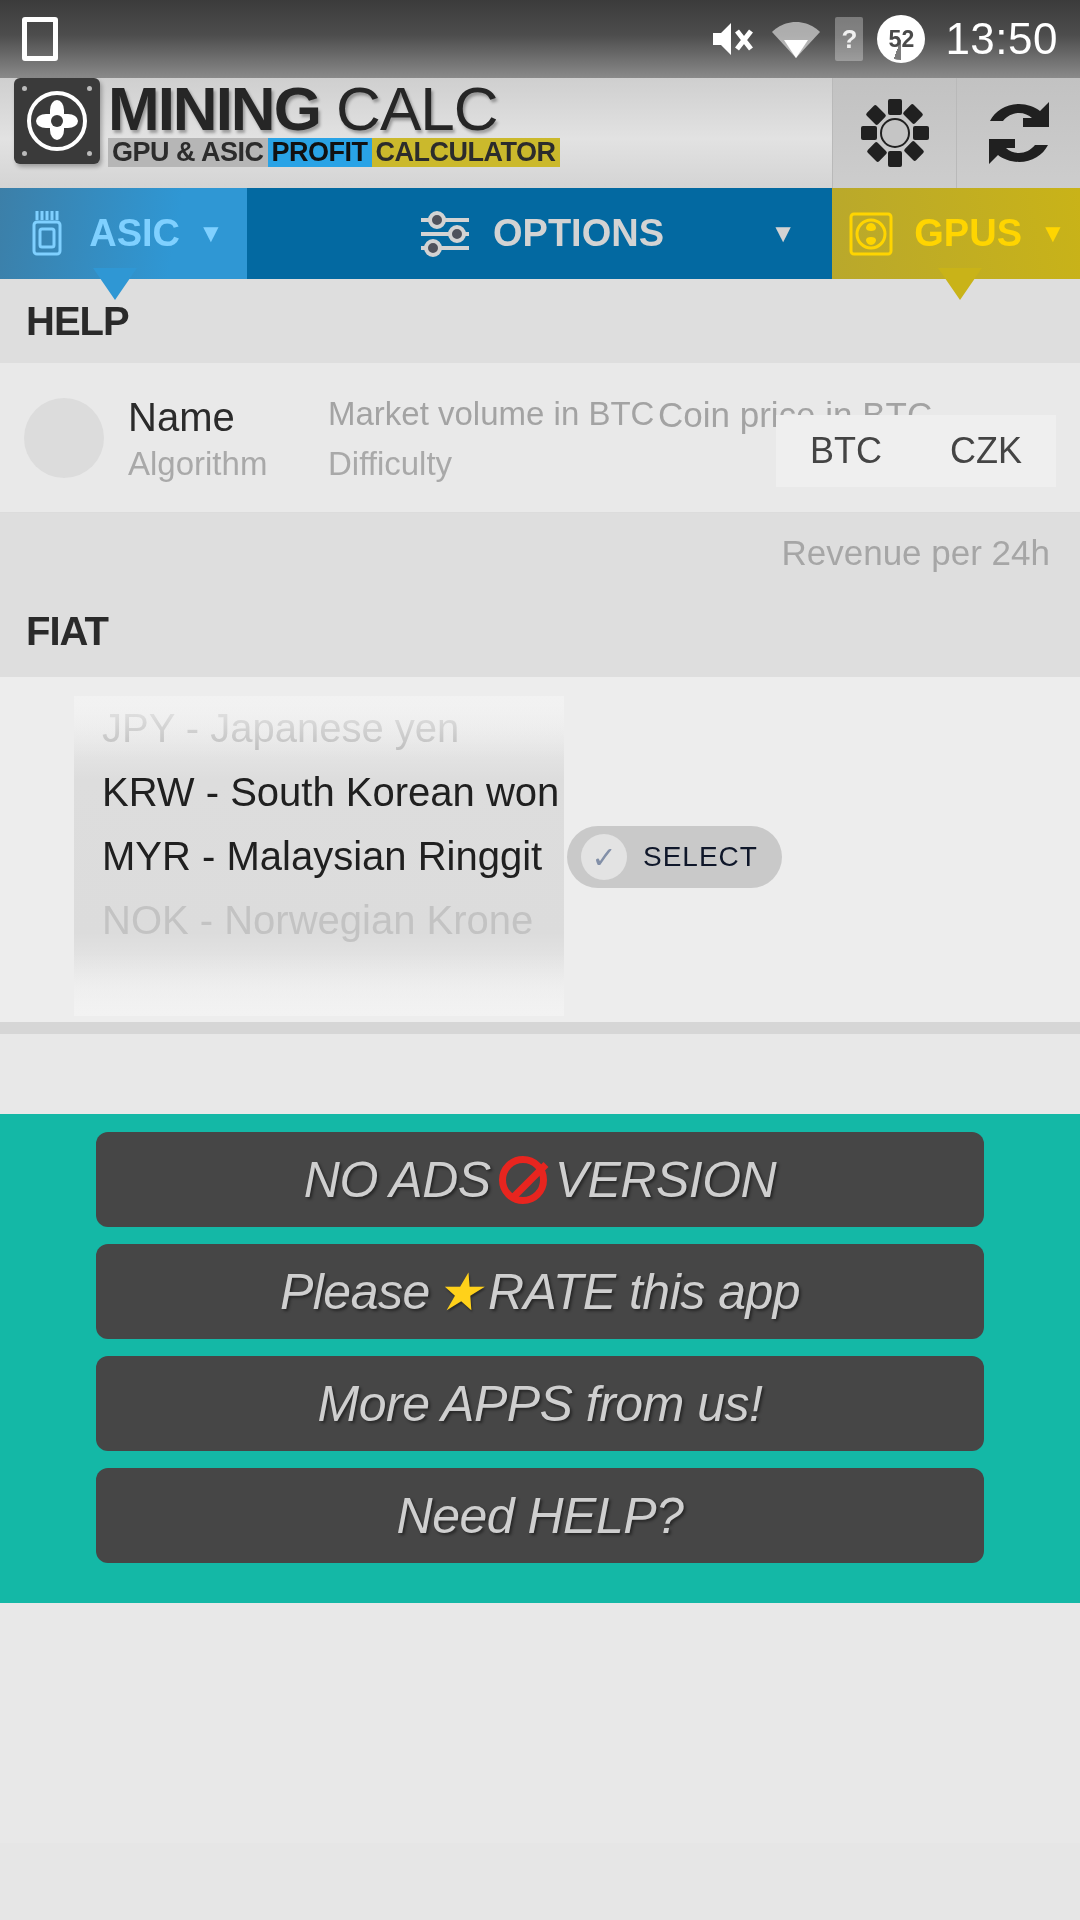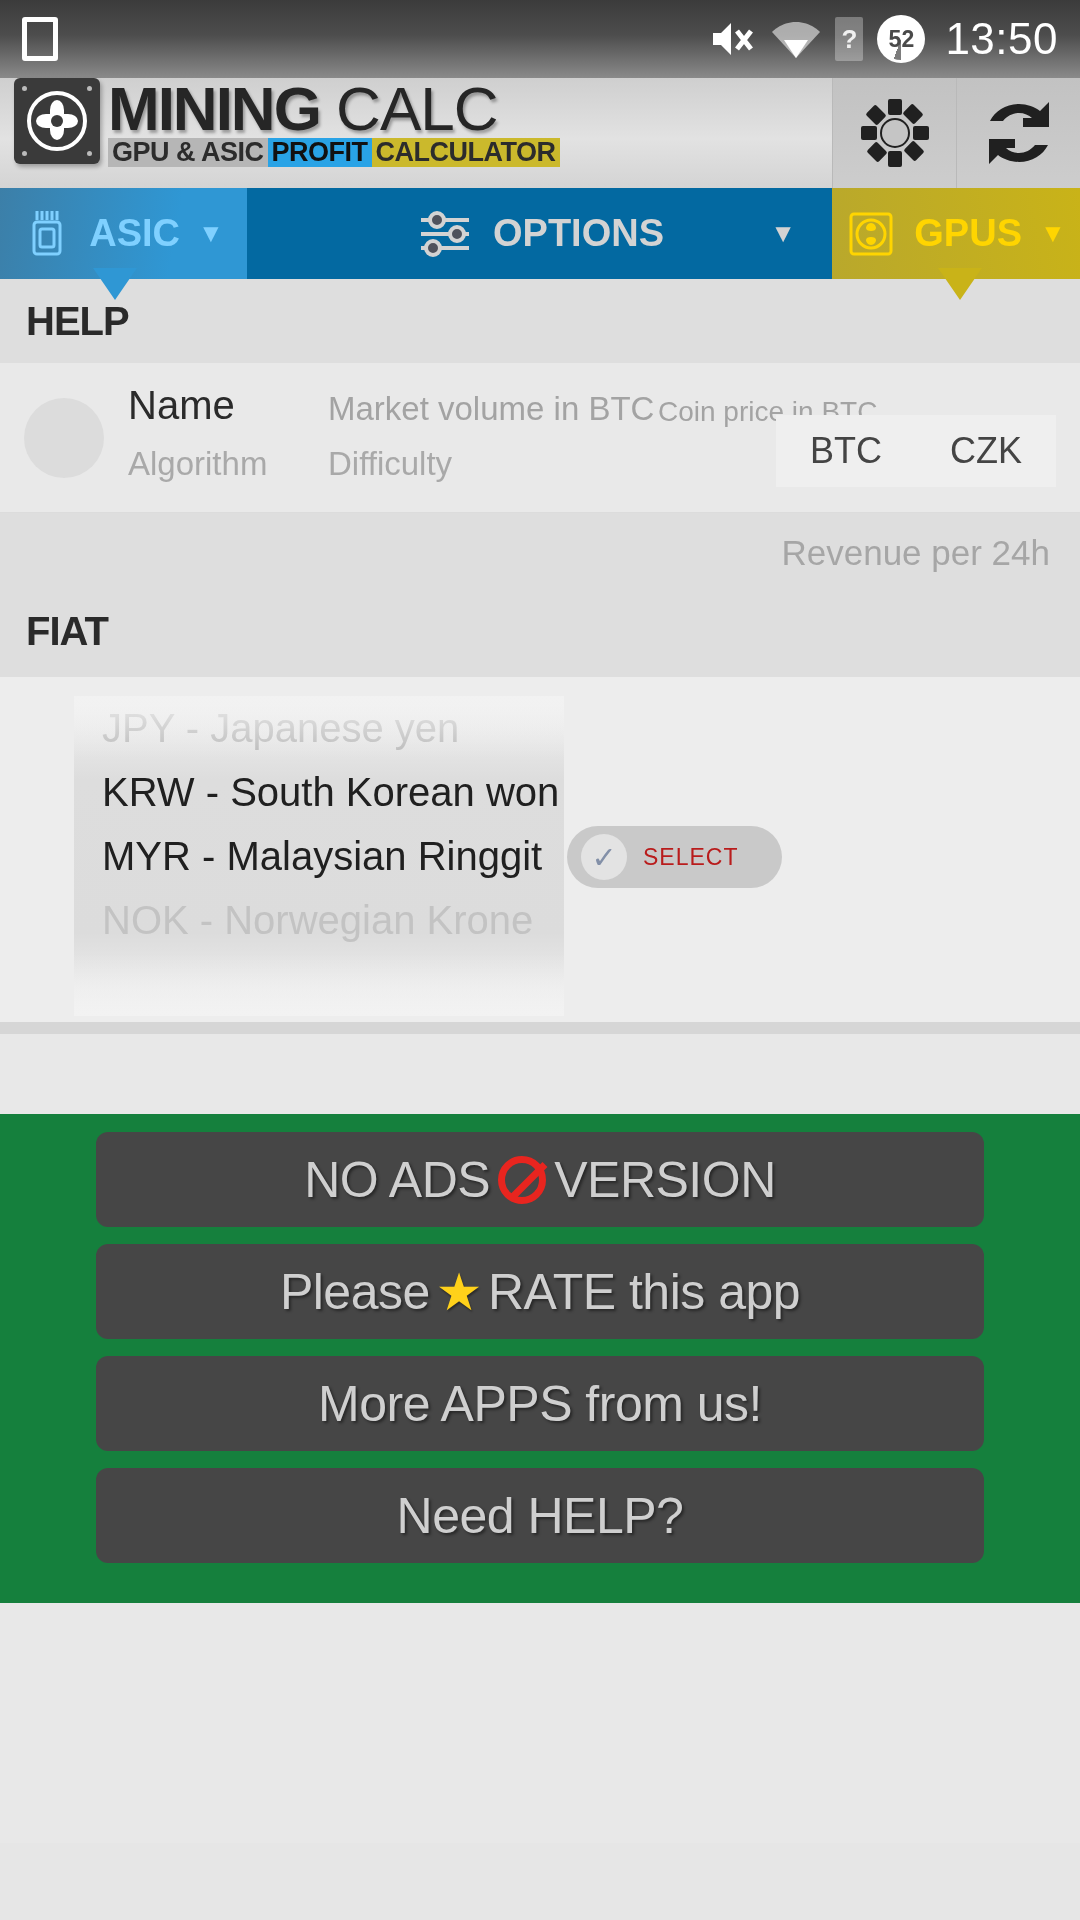--- a/index.html
+++ b/index.html
@@ -132,24 +132,24 @@
   #coin-header {
     background:#e9e9e9; height:150px; position:relative;
     display:flex; align-items:center; padding-left:24px;
     border-bottom:1px solid #dcdcdc;
   }
   #coin-avatar {
     width:80px; height:80px; border-radius:50%; background:#dcdcdc; flex:none;
   }
   .coin-cols { margin-left:24px; width:100%; position:relative; height:110px; }
   .row-top, .row-bot { position:absolute; left:0; width:100%; display:flex; }
-  .row-top{ top:0;align-items:flex-end; } .row-bot{ top:62px; }
+  .row-top{ top:12px; } .row-bot{ top:62px; }
   .c-name  { width:200px; font-size:40px; color:#2b2b2b; }
   .c-mkt   { width:330px; font-size:33px; color:#a3a3a3; }
-  .c-price { font-size:28px; color:#a3a3a3; }
+  .c-price { font-size:35px; color:#a3a3a3; }
   .c-algo  { width:200px; font-size:33px; color:#a9a9a9; }
   .c-diff  { width:330px; font-size:33px; color:#a9a9a9; }
   #cur-toggle {
     position:absolute; right:24px; top:52px; width:280px; height:72px;
     background:#efefef; display:flex; align-items:center;
   }
   .cur-btn {
     flex:1; text-align:center; font-size:36px; color:#444;
   }
   #rev-band {
@@ -188,26 +188,26 @@
   #select-btn {
     position:absolute; left:567px; top:149px;
     width:215px; height:62px; border-radius:31px;
     background:#c9c9c9; display:flex; align-items:center; padding-left:14px; gap:16px;
   }
   #select-btn .check-circle {
     width:46px; height:46px; border-radius:50%; background:#e3e3e3;
     display:flex; align-items:center; justify-content:center;
     color:#8390a8; font-size:30px;
   }
-  #select-btn .sel-label { font-size:23px; color:#b91c1c; letter-spacing:1px; }
+  #select-btn .sel-label { font-size:28px; color:#0f172a; letter-spacing:1px; }
 
   
   #divider { height:12px; background:#d6d6d6; }
   #gap-band { height:80px; background:#e8e8e8; }
-  #btn-panel { background:#15803d; padding:18px 0 40px 0; }
+  #btn-panel { background:#14b8a6; padding:18px 0 40px 0;font-style:italic; }
   .big-btn {
     width:888px; height:95px; margin:0 auto 17px auto;
     background:#464646; border-radius:12px;
     display:flex; align-items:center; justify-content:center; gap:6px;
     font-size:50px; color:#cfcfcf; letter-spacing:-0.5px;
     text-shadow:2px 2px 3px rgba(0,0,0,.45);
   }
   .emoji-no {
     display:inline-block; width:48px; height:48px; border-radius:50%;
     border:7px solid #e8251f; position:relative; margin:0 2px;

